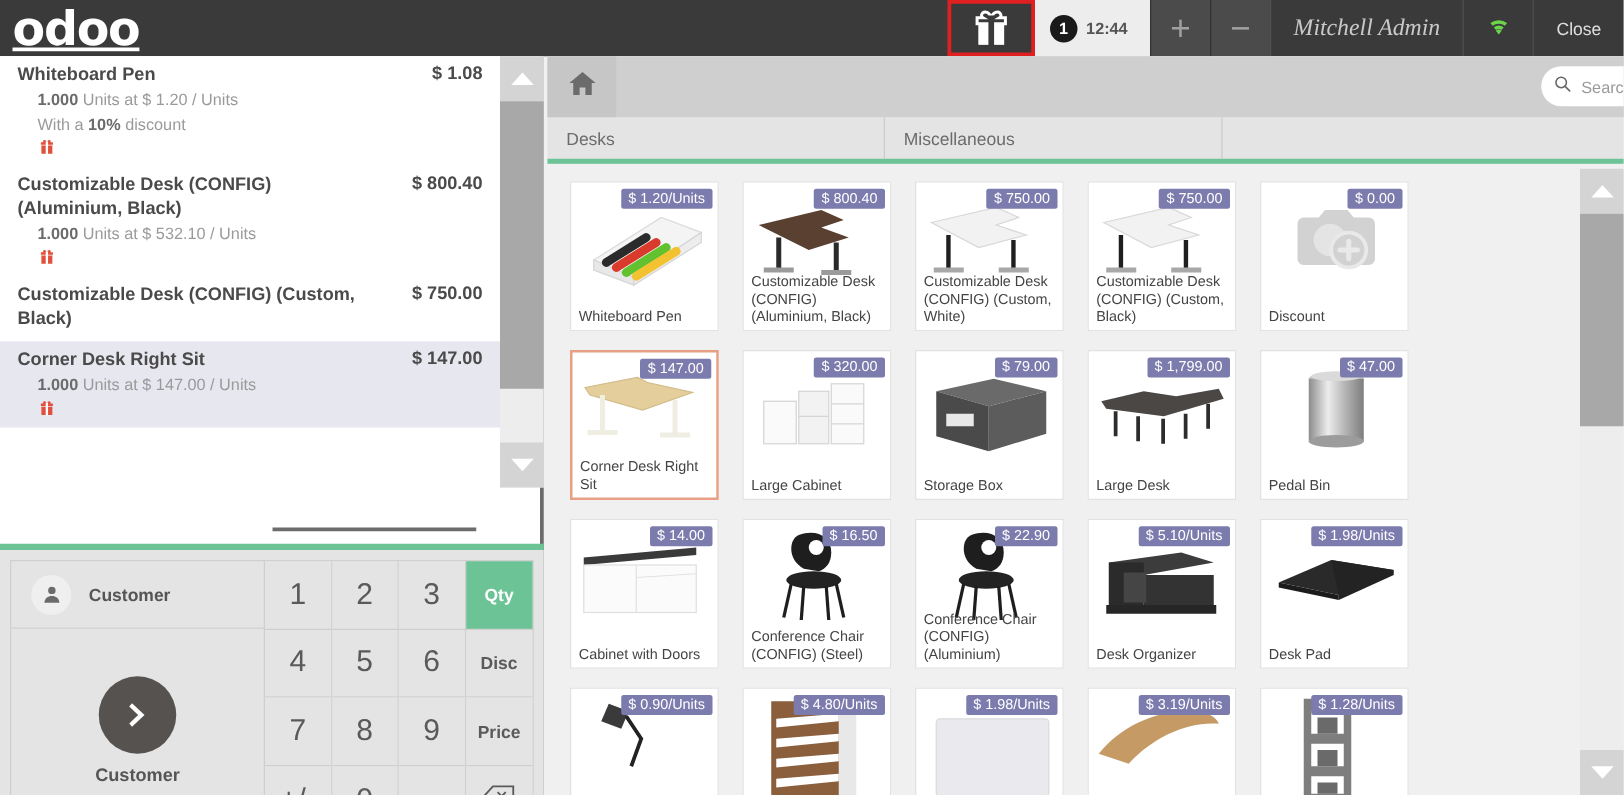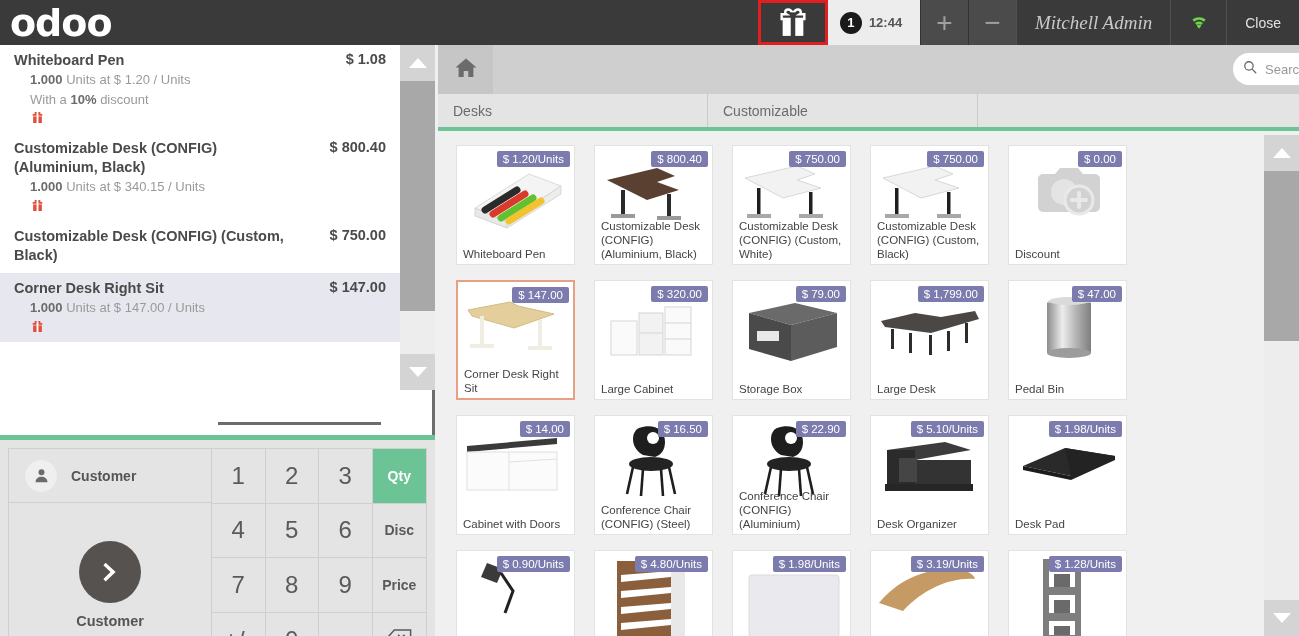--- a/index.html
+++ b/index.html
@@ -13,20 +13,21 @@
 
   
   .topbar {
     position: absolute; top: 0; left: 0; width: 1299px; height: 45px;
     background: #3A3A3A; display: flex; align-items: stretch;
   }
   .logo {
     width: 170px; display: flex; align-items: center; padding-left: 10px;
     font-size: 38px; font-weight: 700; color: #FFFFFF; letter-spacing: -1px;
     font-family: "DejaVu Sans", sans-serif;
+    text-decoration: underline;
   }
   .topbar-spacer { flex: 1; }
   .gift-btn {
     width: 70px; background: #3A3A3A; border: 3px solid #E02020;
     display: flex; align-items: center; justify-content: center;
     cursor: pointer;
   }
   .gift-btn svg { display:block; }
   .order-tab {
     background: #EDEDED; min-width: 92px; height: 45px;
@@ -270,21 +271,21 @@
         </div>
       </div>
 
       <div class="orderline">
         <div class="ol-head">
           <div class="ol-name">Customizable Desk (CONFIG) (Aluminium, Black)</div>
           <div class="ol-price">$ 800.40</div>
         </div>
         <div class="ol-sub">
           <b>1.000</b>
-          <span>Units at $ 340.15 / Units</span>
+          <span>Units at $ 532.10 / Units</span>
         </div>
         <div class="ol-gift">
           <span>
             <svg width="15" height="15" viewBox="0 0 24 24">
               <path d="M12 6c-.8-1.8-1.8-2.8-3-2.8-1.1 0-1.9.8-1.9 1.8 0 .5.2.9.7 1.2H4.3v3h15.4V6.2h-3.5c.5-.3.7-.7.7-1.2 0-1-.8-1.8-1.9-1.8-1.2 0-2.2 1-3 2.8z" fill="#E0503C"></path>
               <rect x="5" y="10.2" width="14" height="10.6" fill="#E0503C"></rect>
               <rect x="10.5" y="5" width="3" height="16" fill="#FFFFFF"></rect>
             </svg>
           </span>
         </div>
@@ -401,21 +402,21 @@
             <path d="M13 13l5.2 5.2" stroke="#666" stroke-width="1.8" stroke-linecap="round"></path>
           </svg>
         </span>
         <input class="search-input" type="text" placeholder="Search Products" style="">
 
       </div>
     </div>
 
     <div class="cattabs">
       <div class="cattab">Desks</div>
-      <div class="cattab">Customizable</div>
+      <div class="cattab">Miscellaneous</div>
     </div>
 
     <div class="prodlist">
       <div class="prodgrid">
 
         <div class="pcard">
           <div class="pprice">$ 1.20/Units</div>
           <div class="pimg">
             <svg width="121" height="80" viewBox="0 0 121 80">
               <polygon points="18,56 72,22 104,34 50,70" fill="#F4F4F4" stroke="#DADADA"></polygon>

